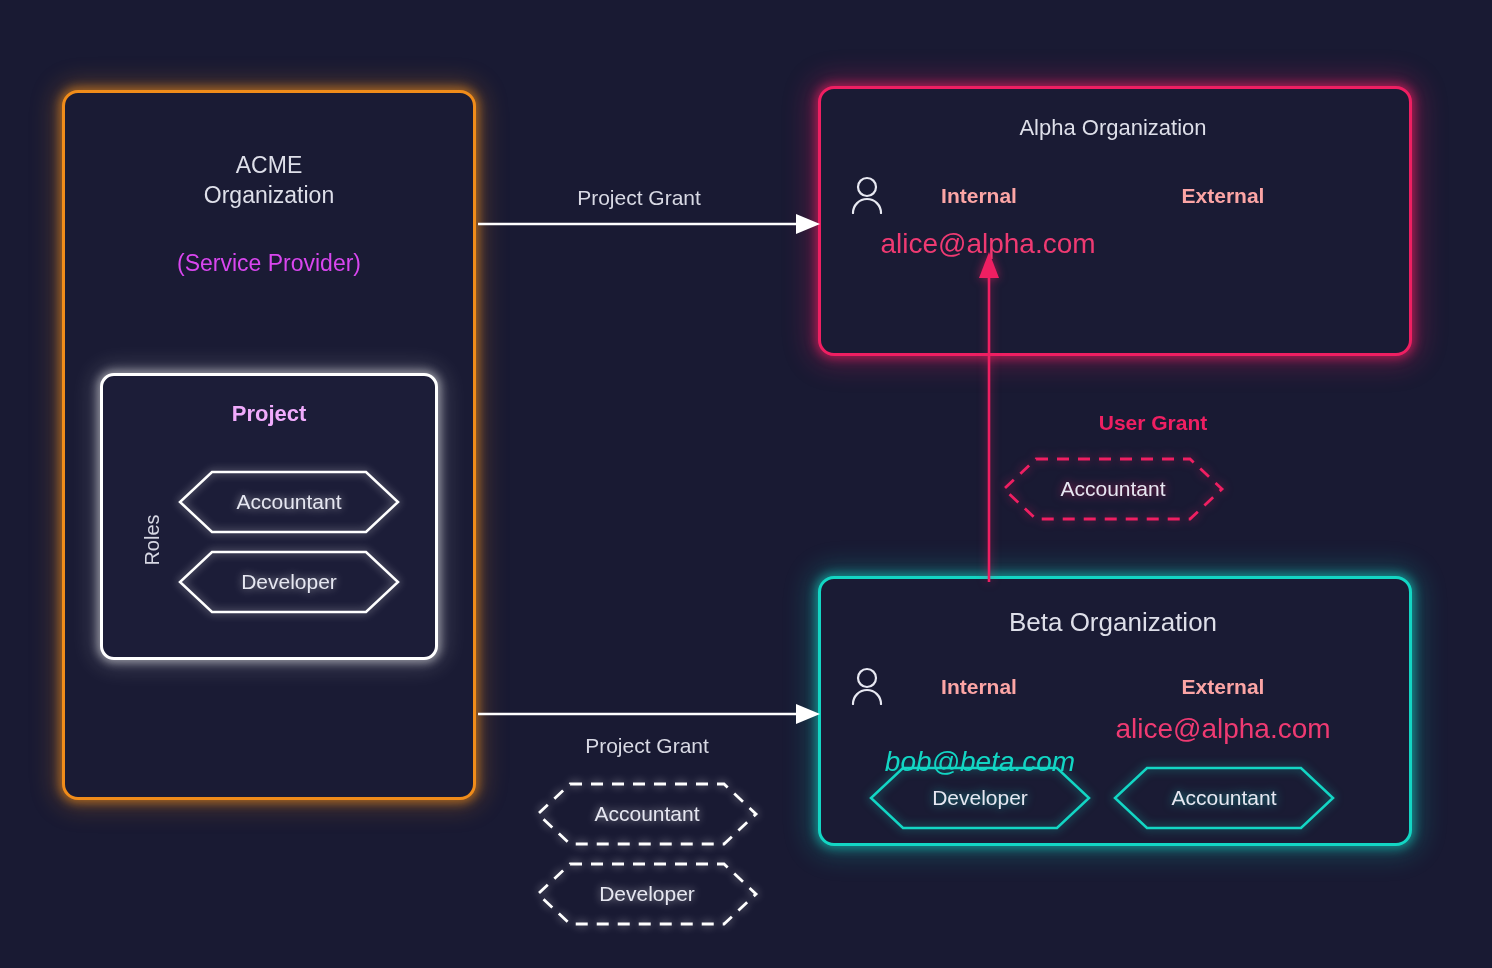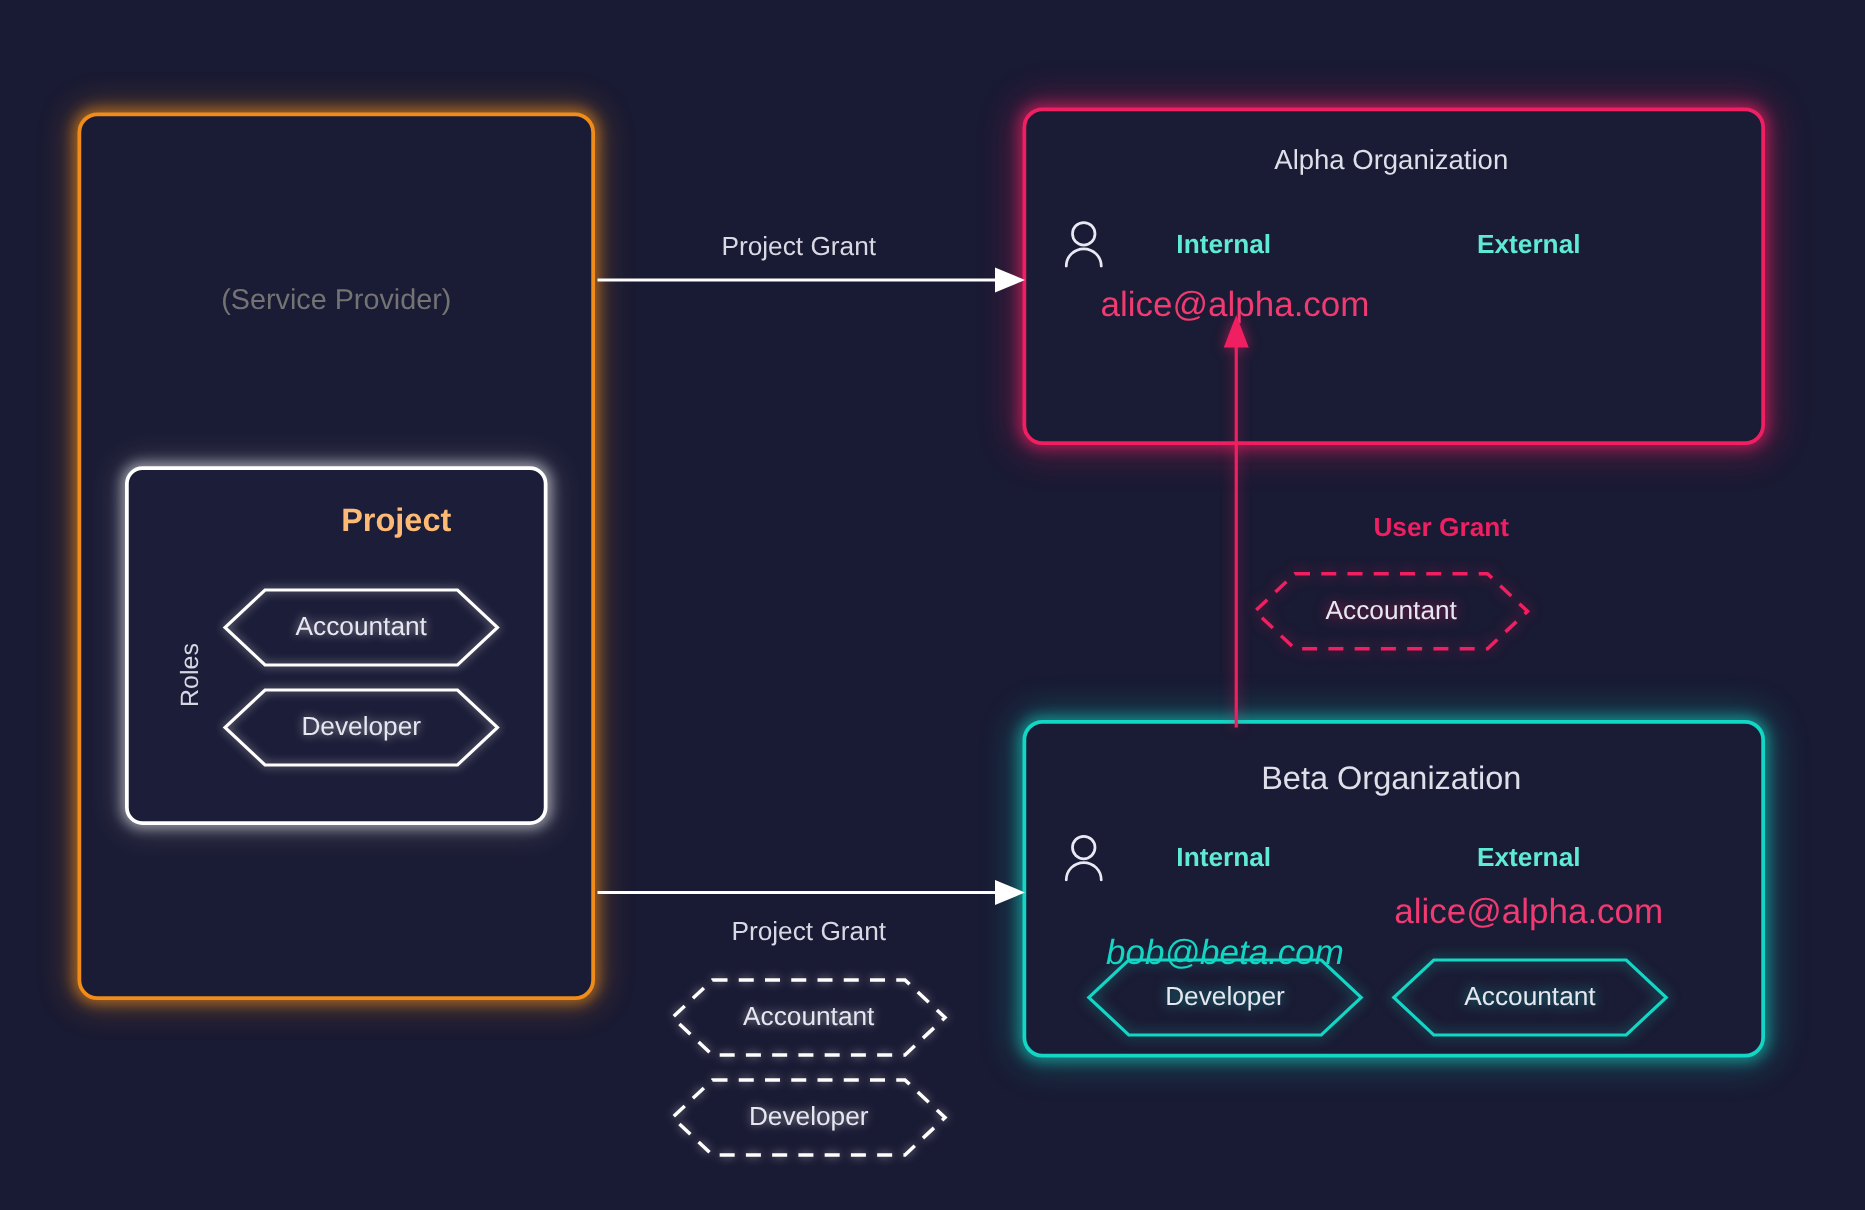--- a/index.html
+++ b/index.html
@@ -43,35 +43,35 @@
 
   
   .txt { position: absolute; color: #e8e9f2; font-weight: 400; white-space: nowrap; }
   .ctr { transform: translateX(-50%); text-align: left; }
 
   #acme-title {
     left: 269px; top: 150px; font-size: 23px; line-height: 30px;
     color: #dedfe9; text-align: center;
   }
   #acme-sub {
-    left: 269px; top: 226px; font-size: 23px; color: #737373; text-align: left;
+    left: 269px; top: 250px; font-size: 23px; color: #d946ef; text-align: left;
   }
   #project-title {
-    left: 269px; top: 401px; font-size: 26px; font-weight: 700; color: #fdba74; margin-left: 48px;
+    left: 269px; top: 401px; font-size: 22px; font-weight: 700; color: #f0abfc;
   }
   #roles-label {
     left: 141px; top: 540px; font-size: 20px; color: #d6d7e3;
     transform-origin: 0 0;
     transform: rotate(-90deg) translateX(-50%);
   }
 
   #alpha-title { left: 1113px; top: 115px; font-size: 22px; color: #dedfe9; }
   #beta-title  { left: 1113px; top: 607px; font-size: 26px; color: #dedfe9; }
 
-  .col-head { font-size: 21px; font-weight: 700; color: #5eead4; }
+  .col-head { font-size: 21px; font-weight: 700; color: #fca5a5; }
   .email { font-size: 28px; }
   .email-pink { color: #ef3a72; }
   .email-cyan { color: #13d6c4; }
 
   #alpha-internal-head { left: 979px; top: 184px; }
   #alpha-external-head { left: 1223px; top: 184px; }
   #alpha-internal-email { left: 988px; top: 228px; }
 
   #beta-internal-head { left: 979px; top: 675px; }
   #beta-external-head { left: 1223px; top: 675px; }
@@ -110,20 +110,24 @@
   .arrow { position: absolute; }
   .arrow svg { display: block; overflow: visible; }
 </style>
 </head>
 <body>
 
 <div id="stage">
 
   <div class="org-box" id="acme-box"></div>
 
+  <div class="txt ctr" id="acme-title">
+    <div>ACME</div>
+    <div>Organization</div>
+  </div>
   <div class="txt ctr" id="acme-sub">(Service Provider)</div>
 
   <div id="project-box"></div>
   <div class="txt ctr" id="project-title">Project</div>
   <div class="txt" id="roles-label">Roles</div>
 
   <div class="hex glow-white" style="left:178px; top:470px; width:222px; height:64px;">
     <svg width="222" height="64" viewBox="0 0 222 64">
       <polygon points="34,2 188,2 220,32 188,62 34,62 2,32" fill="none" stroke="#ffffff" stroke-width="2.5"></polygon>
     </svg>

